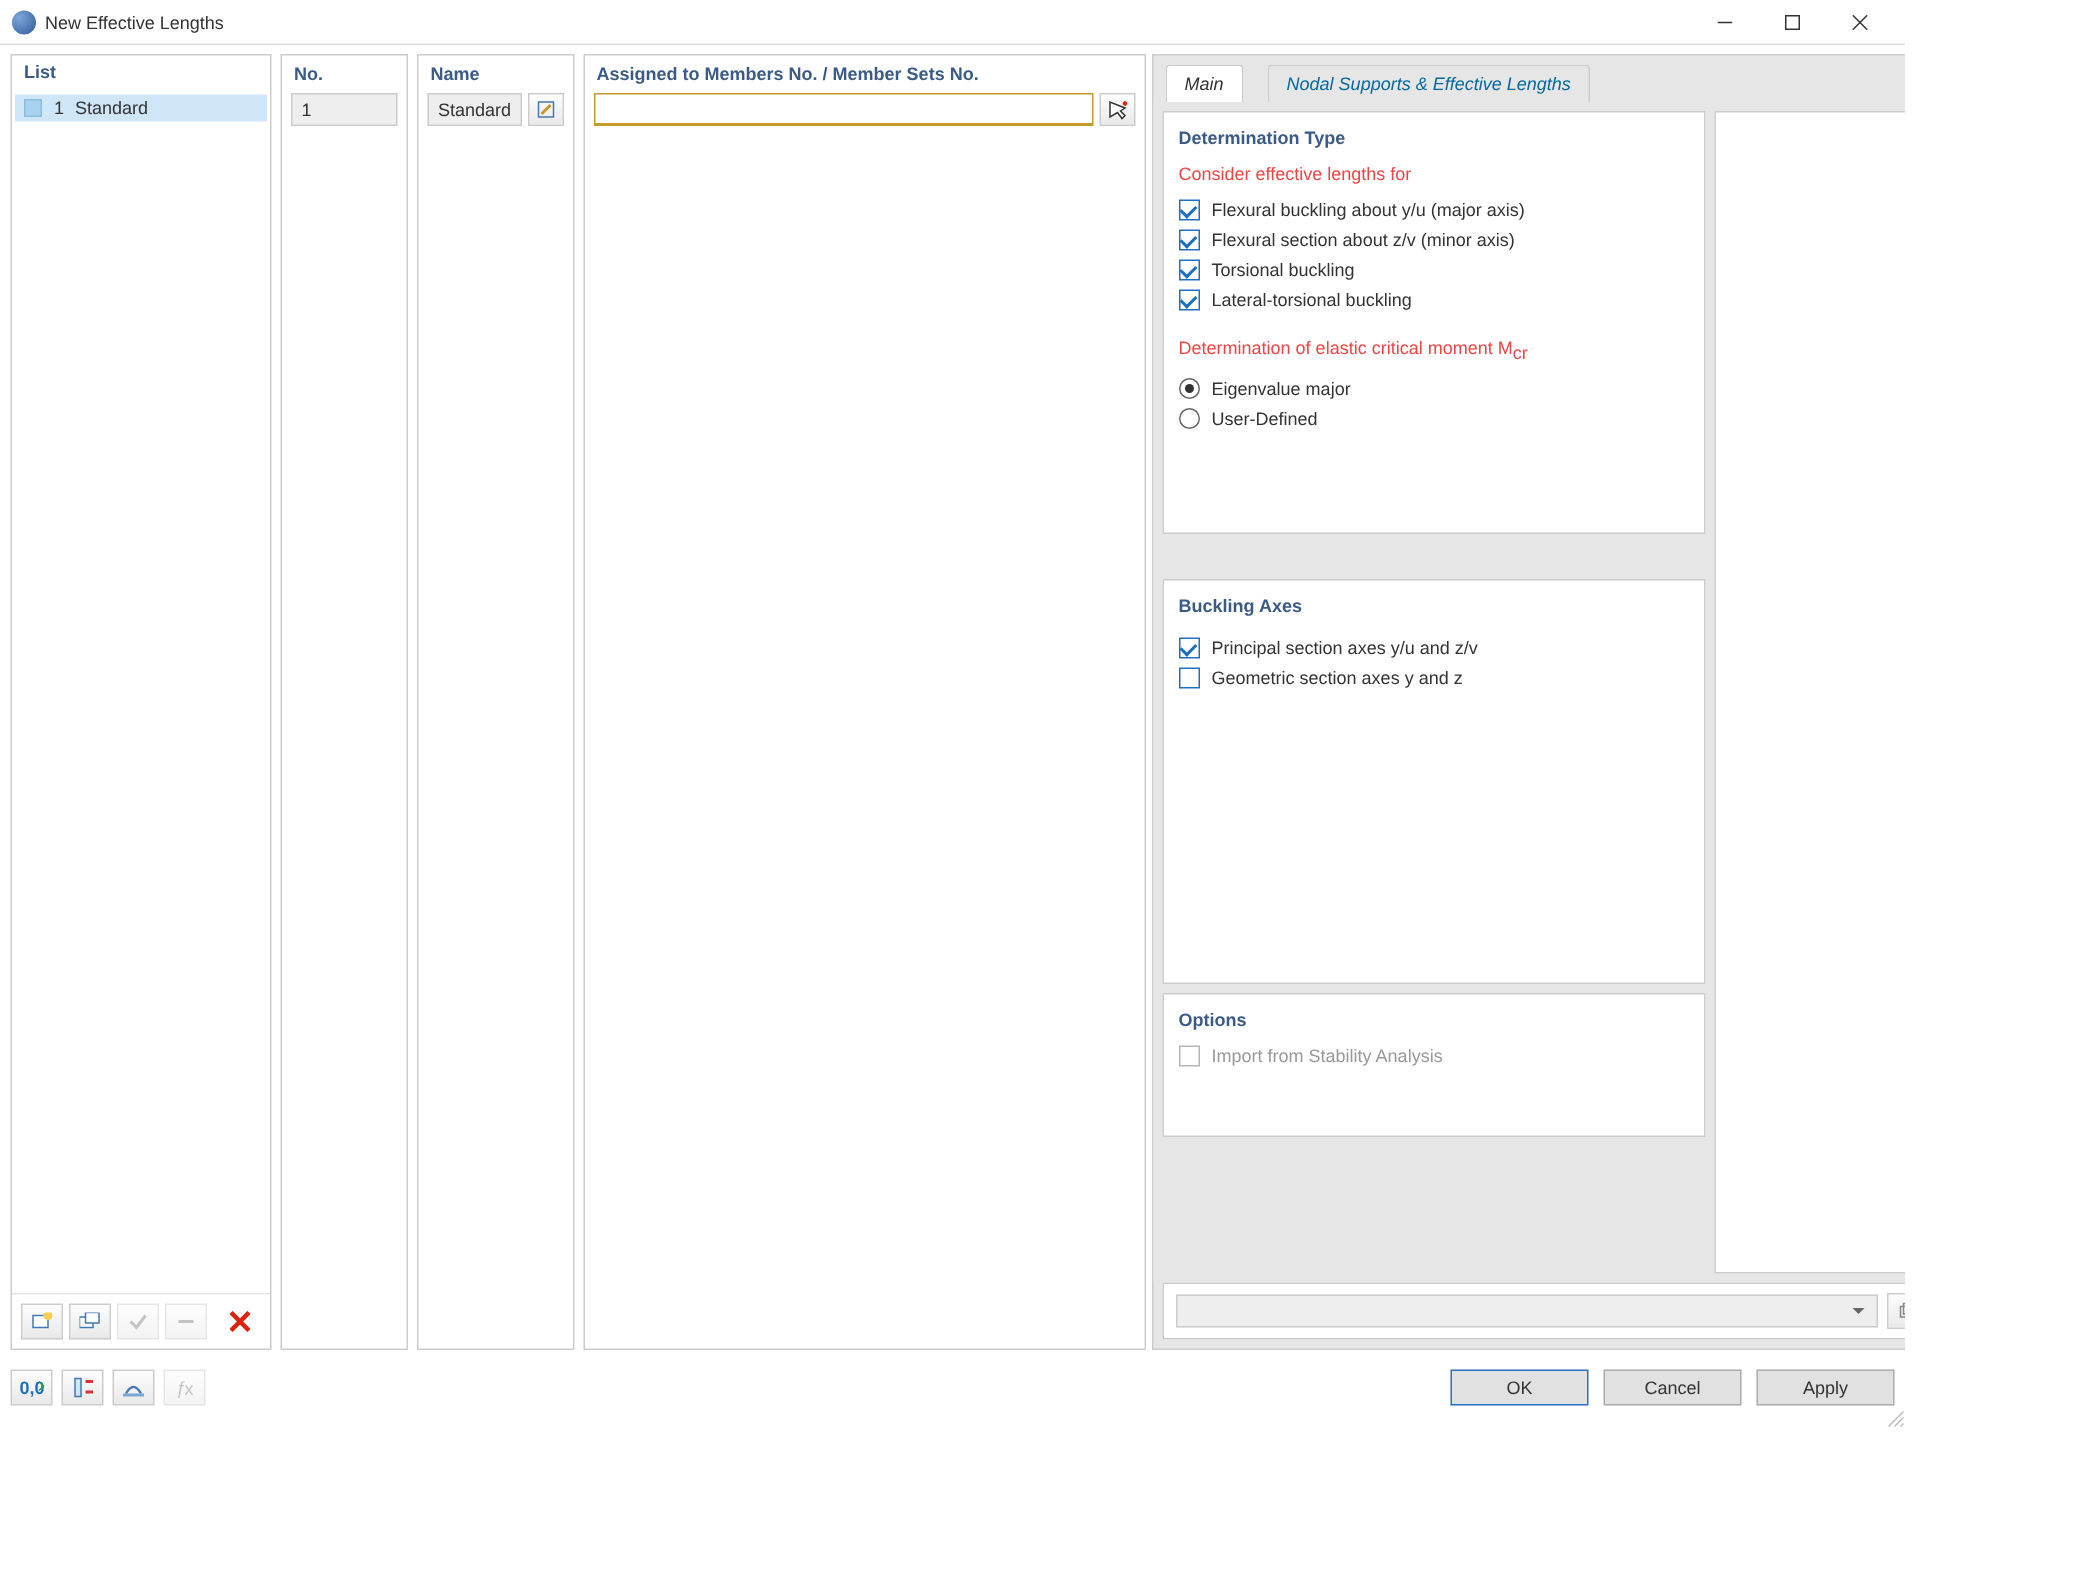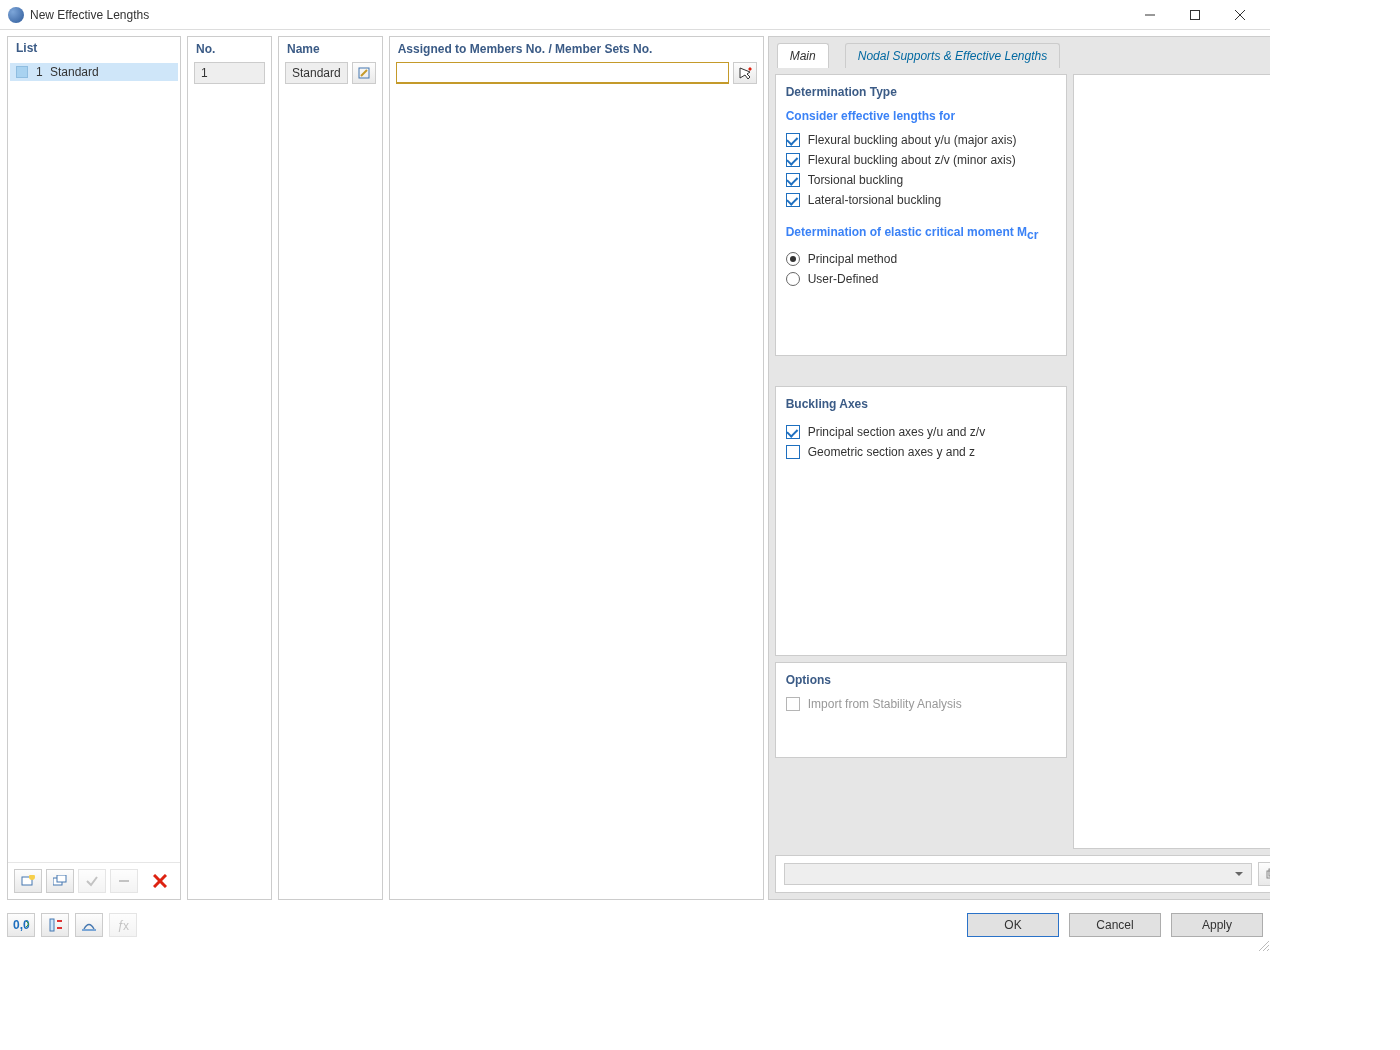--- a/index.html
+++ b/index.html
@@ -40,24 +40,24 @@
 .fld-assigned .valrow { display:flex; align-items:center; margin:2px 6px 6px; gap:4px; }
 .fld-assigned .valinput { flex:1;height:22px;border:1px solid #c49a2a;border-bottom:2px solid #c49a2a;background:#fff; }
 .pickicon { width:24px;height:22px;border:1px solid #ccc;background:linear-gradient(#fdfdfd,#e9e9e9); display:flex;align-items:center;justify-content:center; position:relative; }
 
 
 .tabarea { border:1px solid #ccc; background:#e6e6e6; padding-top:0; display:flex; flex-direction:column; flex:1; }
 .tabs { display:flex; padding-left:8px; padding-top:6px; gap:16px; align-items:flex-end;font-style:italic; }
 .tab { padding:5px 12px; color:#0369a1; background:#e6e6e6; border:1px solid #ccc; border-bottom:none; border-radius:3px 3px 0 0; }
 .tab.active { background:#fff; color:#333; }
 .tabpage { flex:1; background:#e6e6e6; padding:6px; display:flex; gap:6px; }
-.tabcol1 { width:292px; display:flex; flex-direction:column; gap:6px; }
+.tabcol1 { width:362px; display:flex; flex-direction:column; gap:6px; }
 .groupbox { background:#fff; border:1px solid #ccc; padding:10px; }
 .groupbox .hdr { color:#3b5b86; font-weight:600; margin-bottom:10px; }
-.gbl { margin-bottom:10px; color:#3b82f6;font-weight:bold; }
+.gbl { margin-bottom:10px; color:#ef4444; }
 label.check { display:flex; align-items:center; gap:8px; margin:6px 0; }
 .checkbox { width:14px;height:14px;border:1px solid #1e6fbf;display:inline-flex;align-items:center;justify-content:center; }
 .checkbox.checked::after { content:""; width:8px;height:5px;border-left:2px solid #1e6fbf;border-bottom:2px solid #1e6fbf;transform:rotate(-45deg) translate(0px,-1px); }
 .checkbox.disabled { border-color:#b5b5b5; }
 .radio { width:14px;height:14px;border:1px solid #666;border-radius:50%;display:inline-flex;align-items:center;justify-content:center; }
 .radio.on::after { content:"";width:6px;height:6px;background:#333;border-radius:50%; }
 .gb-det { height:282px; }
 .gb-axes { height:270px;margin-top:24px; }
 .gb-opts { height:96px; }
 .gb-opts label.check span.txt { color:#999; }
@@ -207,34 +207,34 @@
         <div class="tabcol1">
           <div class="groupbox gb-det">
             <div class="hdr">Determination Type</div>
             <div class="gbl">Consider effective lengths for</div>
             <label class="check">
                 <span class="checkbox checked"></span>
                 <span class="txt">Flexural buckling about y/u (major axis)</span>
               </label>
             <label class="check">
                 <span class="checkbox checked"></span>
-                <span class="txt">Flexural buckling about z/v (minor axis)</span>
+                <span class="txt">Flexural section about z/v (minor axis)</span>
               </label>
             <label class="check">
                 <span class="checkbox checked"></span>
                 <span class="txt">Torsional buckling</span>
               </label>
             <label class="check">
                 <span class="checkbox checked"></span>
                 <span class="txt">Lateral-torsional buckling</span>
               </label>
             <div class="gbl" style="margin-top:18px"><span>Determination of elastic critical moment M</span><sub>cr</sub></div>
             <label class="check">
                 <span class="radio on"></span>
-                <span class="txt">Principal method</span>
+                <span class="txt">Eigenvalue major</span>
               </label>
             <label class="check">
                 <span class="radio"></span>
                 <span class="txt">User-Defined</span>
               </label>
           </div>
           <div class="groupbox gb-axes">
             <div class="hdr">Buckling Axes</div>
             <label class="check" style="margin-top:14px">
                 <span class="checkbox checked"></span>

